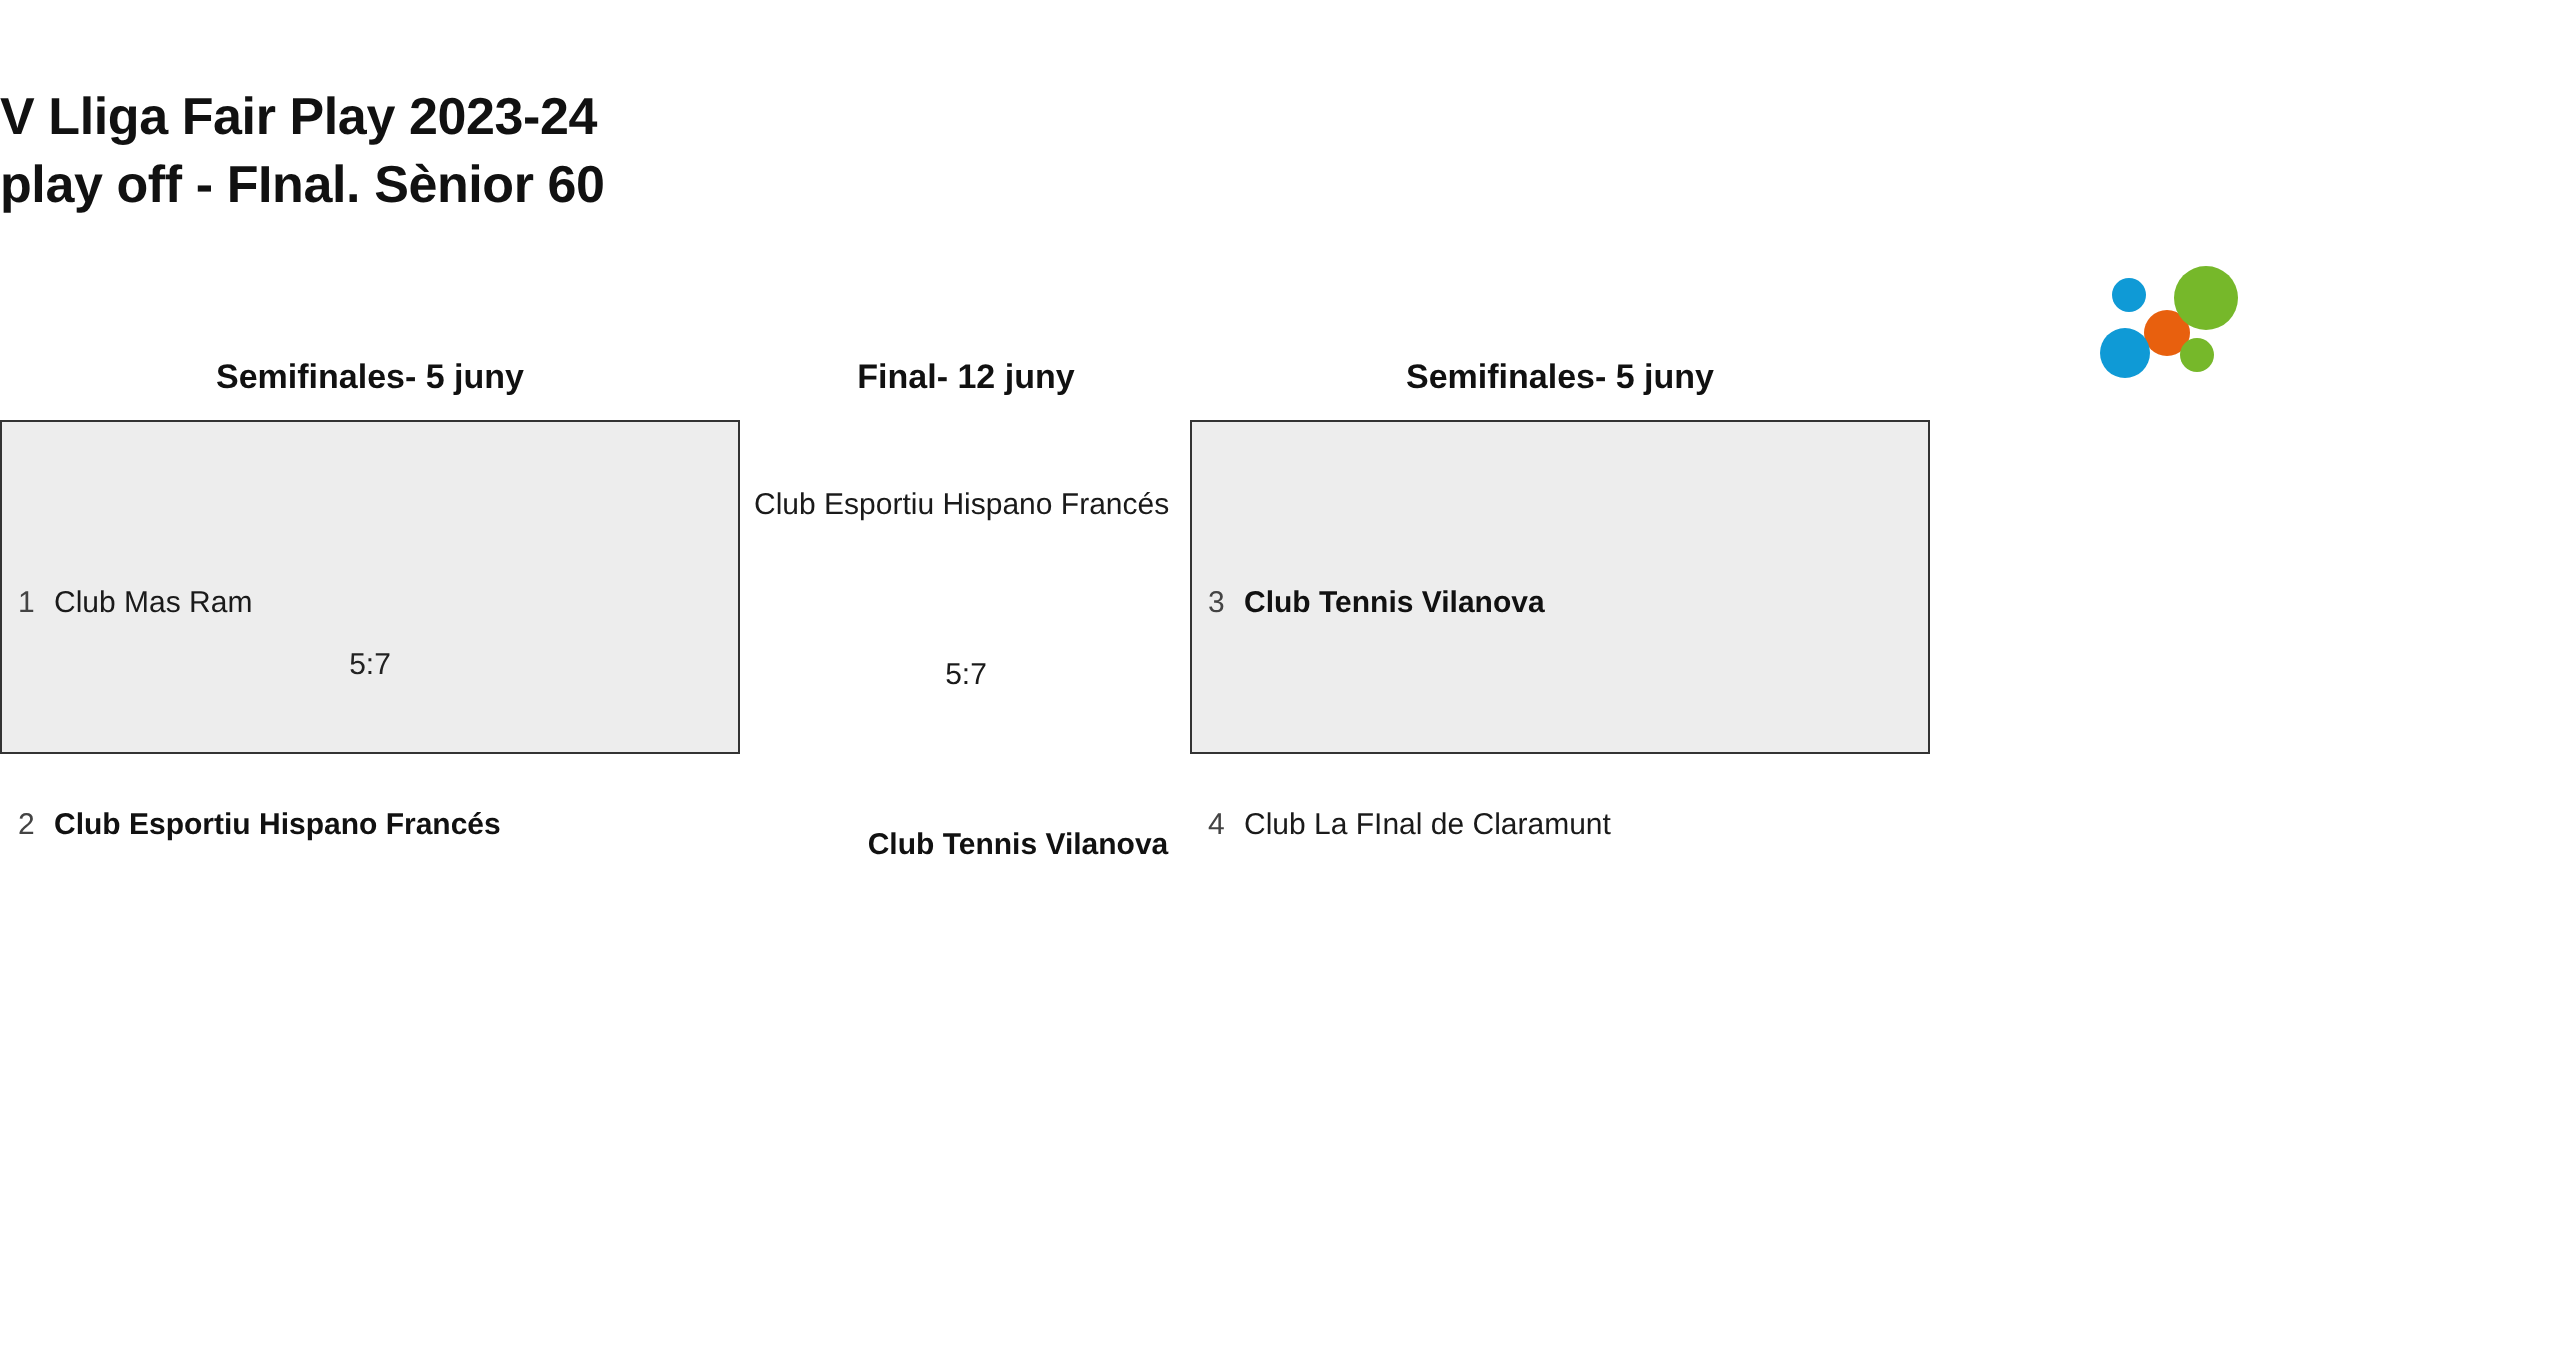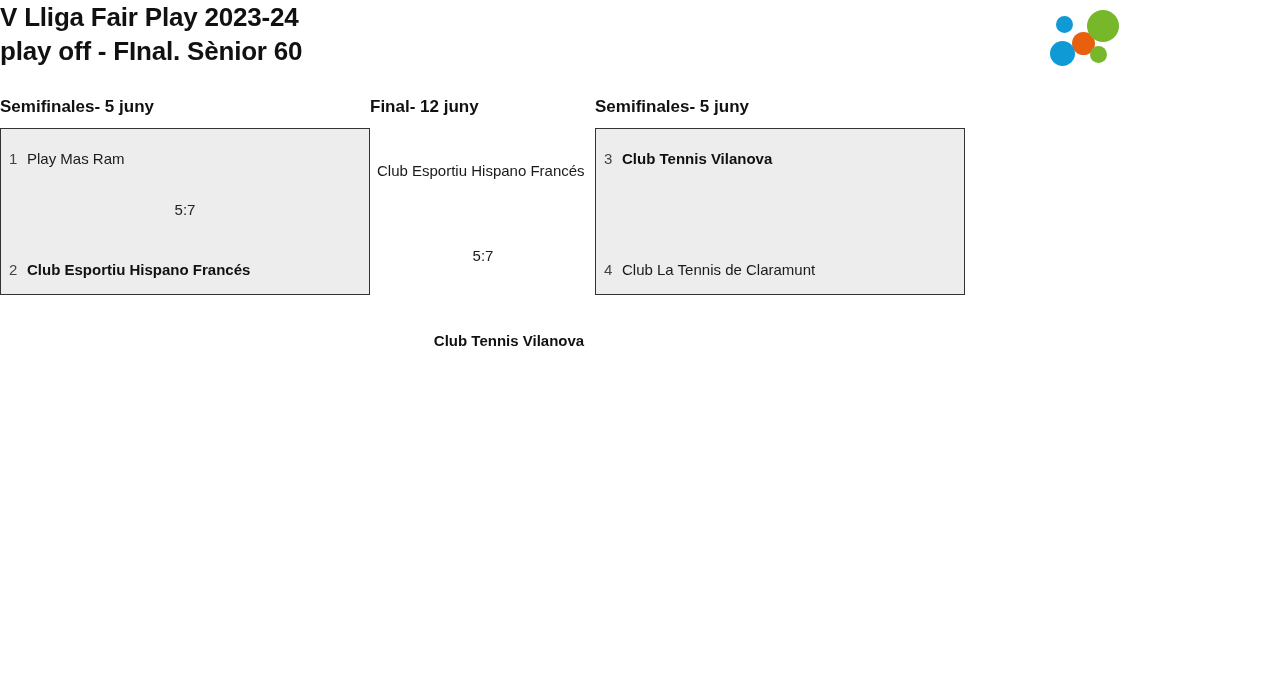--- a/index.html
+++ b/index.html
@@ -1,16 +1,16 @@
 <!DOCTYPE html>
 <html><head>
 <meta charset="utf-8">
 <title>Tournament Bracket</title>
 <style>
-  * { box-sizing: border-box; }
+  * { box-sizing: border-box; margin-top: 41px; }
   html, body {
     margin: 0;
     padding: 0;
     background: #ffffff;
   }
   body {
     width: 1280px;
     height: 679px;
     position: relative;
     overflow: hidden;
@@ -75,20 +75,21 @@
     top: 0;
     width: 1280px;
     height: 679px;
   }
   .round-header {
     position: absolute;
     font-size: 17px;
     line-height: 22px;
     font-weight: 700;
     color: #111111;
+    text-align: center;
     white-space: nowrap;
   }
   .round-header.r-left   { left: 0px;   top: 96px; width: 370px; }
   .round-header.r-final  { left: 370px; top: 96px; width: 226px; }
   .round-header.r-right  { left: 595px; top: 96px; width: 370px; }
 
   .match-box {
     position: absolute;
     background: #ededed;
     border: 1px solid #333333;
@@ -184,37 +185,37 @@
 
   <div class="round-header r-left">Semifinales- 5 juny</div>
 
   <div class="round-header r-final">Final- 12 juny</div>
 
   <div class="round-header r-right">Semifinales- 5 juny</div>
 
   <div class="match-box m-left">
     <div class="team-row slot-top">
       <span class="seed">1</span>
-      <span class="team-name">Play Mas Ram</span>
+      <span class="team-name">Club Mas Ram</span>
     </div>
     <div class="score">5:7</div>
     <div class="team-row slot-bottom">
       <span class="seed">2</span>
       <span class="team-name winner">Club Esportiu Hispano Francés</span>
     </div>
   </div>
 
   <div class="match-box m-right">
     <div class="team-row slot-top">
       <span class="seed">3</span>
       <span class="team-name winner">Club Tennis Vilanova</span>
     </div>
     <div class="team-row slot-bottom">
       <span class="seed">4</span>
-      <span class="team-name">Club La Tennis de Claramunt</span>
+      <span class="team-name">Club La FInal de Claramunt</span>
     </div>
   </div>
 
   <div class="final-team finalist-a">Club Esportiu Hispano Francés</div>
 
   <div class="final-team final-score">5:7</div>
 
   <div class="champion-label">Club Tennis Vilanova</div>
 
 </div>

